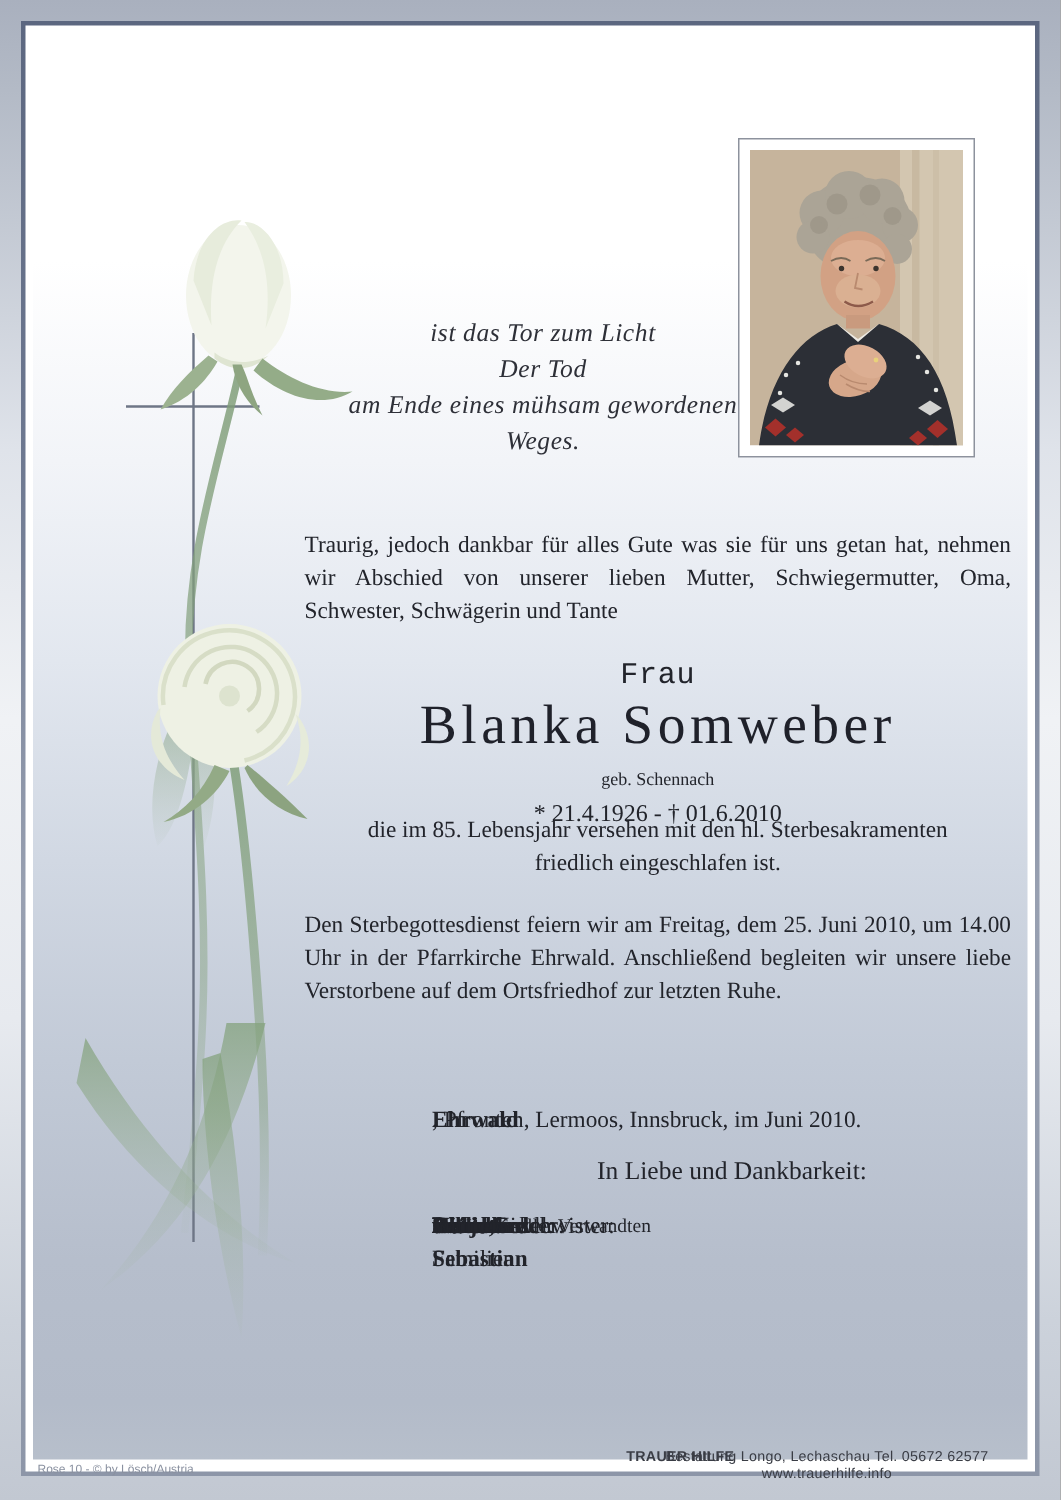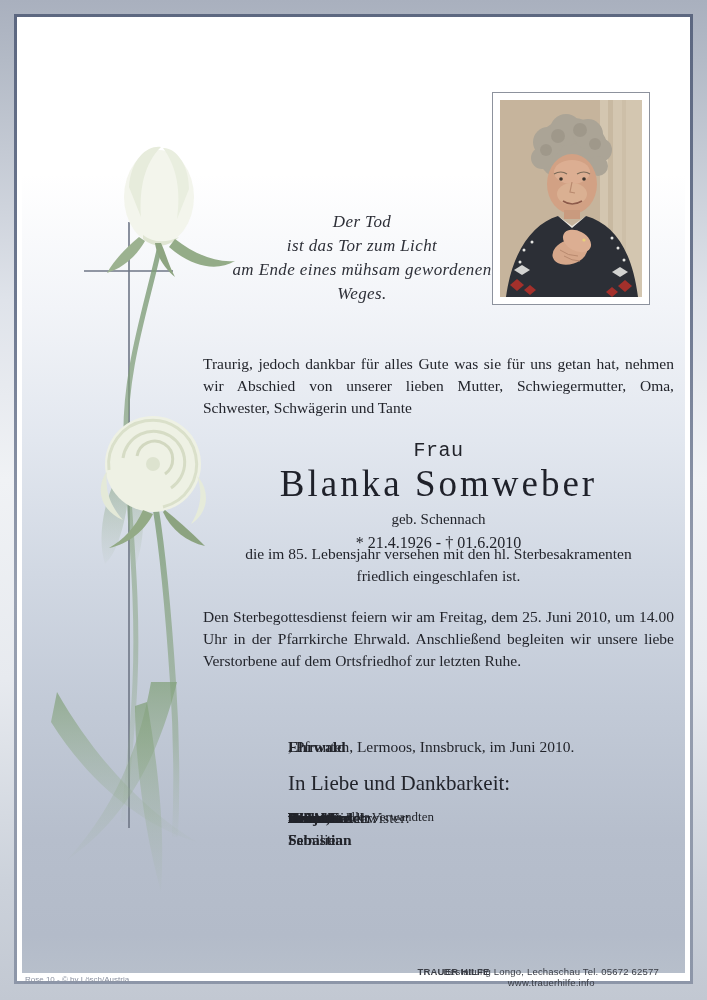--- a/index.html
+++ b/index.html
@@ -27,28 +27,28 @@
   .verse{left:160px;top:188px;width:360px;text-align:center;
     font-style:italic;font-size:17px;line-height:24px;color:#2e3038;letter-spacing:.4px;}
   .verse div{position:static;}
   .col{left:181px;width:471px;color:#22242b;font-size:15.5px;line-height:22px;}
   .justify{text-align:justify;}
   .intro{top:331px;}
   .name-block{top:418px;text-align:center;}
   .name-block div{position:static;}
   .salutation{font-size:20px;letter-spacing:.5px;font-family:Liberation Mono, monospace;}
   .big-name{font-size:37px;letter-spacing:3px;color:#1f212a;margin-top:1px;line-height:42px;}
-  .maiden{font-size:15px;margin-top:3px;}
+  .maiden{font-size:12px;margin-top:3px;}
   .dates{font-size:16px;margin-top:2px;}
   .passing{top:521px;text-align:center;}
   .passing div{position:static;}
   .service{top:584px;}
   .rosary{top:652px;}
   .places{left:266px;top:716px;width:400px;font-size:15.5px;color:#22242b;}
-  .closing{left:266px;top:749px;width:400px;font-size:21px;color:#22242b;}
+  .closing{left:266px;top:749px;width:400px;font-size:17px;color:#22242b;text-align:center;}
   .family{left:266px;top:785px;width:400px;font-size:15.5px;line-height:21.5px;color:#22242b;}
   .family .row{position:static;display:flex;}
   .family .lbl{flex:0 0 103px;}
   .family .val{flex:1;}
   .family-note{position:static;font-size:13px;line-height:20px;}
   b{font-weight:bold;}
   .footer{left:0;right:0;bottom:7px;text-align:center;padding-left:128px;
     font-family:"Liberation Sans", sans-serif;font-size:9.5px;color:#3a3d45;letter-spacing:.2px;}
   .copyright{position:absolute;left:25px;top:975px;
     font-family:"Liberation Sans", sans-serif;font-size:8px;color:#8a91a0;}
@@ -164,22 +164,22 @@
         <g>
           <ellipse cx="70" cy="152" rx="18" ry="12" fill="#d6a78a" transform="rotate(-18 70 152)"></ellipse>
           <ellipse cx="77" cy="141" rx="15" ry="10" fill="#dcae92" transform="rotate(28 77 141)"></ellipse>
           <path d="M60,150 q8,6 18,6 M64,156 q8,5 16,5" stroke="#b98a6f" stroke-width="1" fill="none"></path>
           <circle cx="84" cy="140" r="1.6" fill="#e8d27a"></circle>
         </g>
       </svg>
     </div>
 
     <div class="verse">
+      <div>ist das Tor zum Licht</div>
       <div>Der Tod</div>
-      <div>ist das Tor zum Licht</div>
       <div>am Ende eines mühsam gewordenen</div>
       <div>Weges.</div>
     </div>
 
     <div class="col intro justify">Traurig, jedoch dankbar für alles Gute was sie für uns getan hat, nehmen wir Abschied von unserer lieben Mutter, Schwiegermutter, Oma, Schwester, Schwägerin und Tante</div>
 
     <div class="col name-block">
       <div class="salutation">Frau</div>
       <div class="big-name">Blanka Somweber</div>
       <div class="maiden">geb. Schennach</div>

